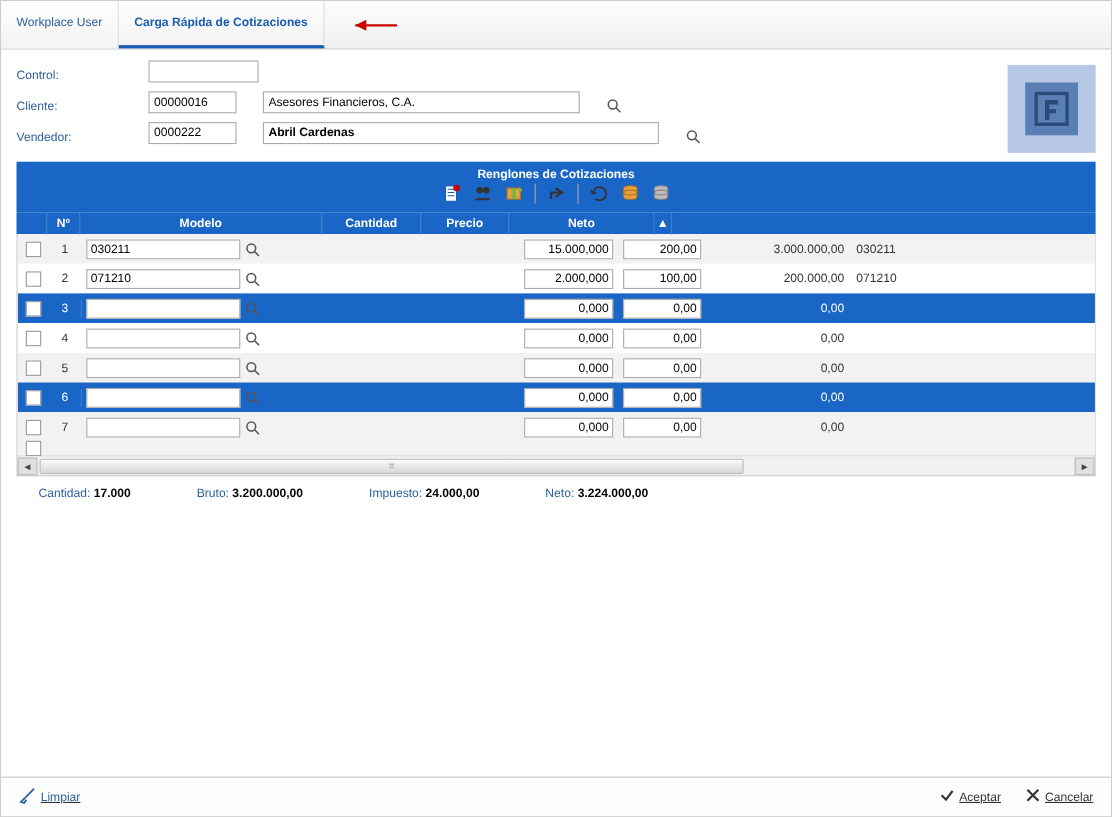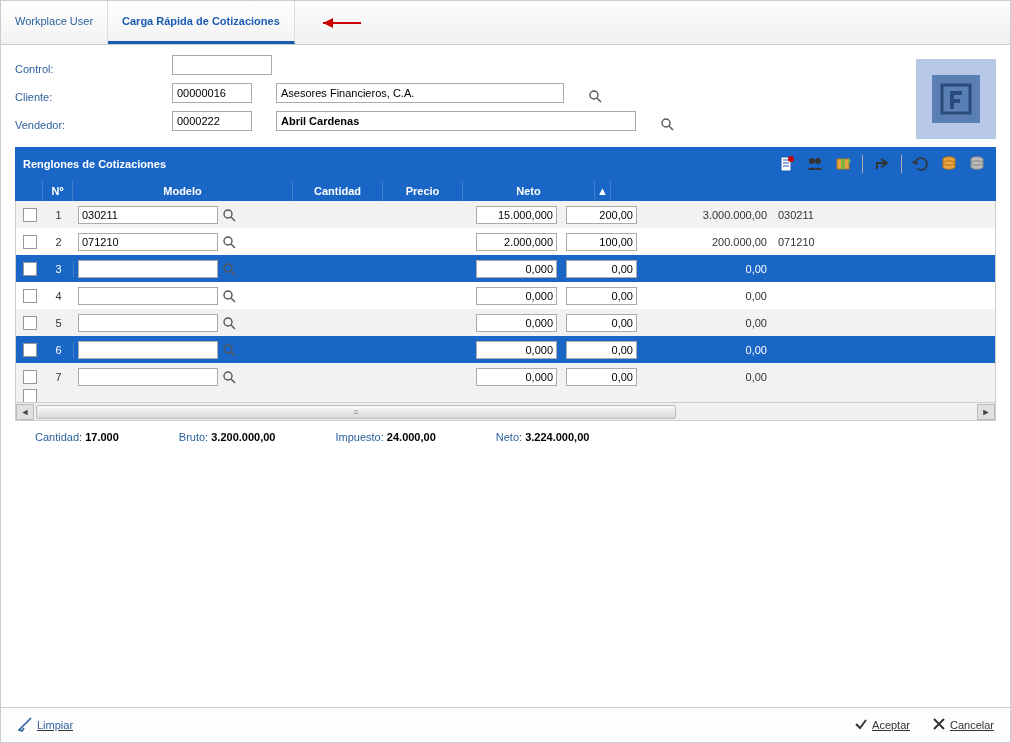--- a/index.html
+++ b/index.html
@@ -6,27 +6,27 @@
 body { font-family: Verdana, Arial, sans-serif; font-size: 11px; color: #333; background: #fff; width: 1011px; height: 743px; overflow: hidden; border: 1px solid #ccc; display: flex; flex-direction: column; }
 .tabs { display: flex; border-bottom: 1px solid #ccc; background: linear-gradient(#fdfdfd, #f0f0f0); }
 .tab { padding: 14px 14px; color: #2b5f9d; cursor: pointer; background: linear-gradient(#fff, #f3f3f3); border-right: 1px solid #ddd; }
 .tab.active { font-weight: bold; border-bottom: 3px solid #1a5cb3; color: #1a5cb3; }
 .arrow { margin-left: 16px; display: flex; align-items: center; }
 .arrow svg { display: block; }
 .form-area { padding: 10px 14px 8px; display: flex; }
 .form-left { flex: 1; }
 .form-row { display: flex; align-items: flex-end; margin-bottom: 8px; gap: 20px; }
 .form-label { color: #2b5f9d; width: 100px; }
-.form-input { border: 1px solid #aaa; height: 20px; padding: 2px 4px; font-size: 11px; font-family: inherit; margin-left: 37px; }
+.form-input { border: 1px solid #aaa; height: 20px; padding: 2px 4px; font-size: 11px; font-family: inherit; }
 .lookup-icon { margin-left: 4px; color: #666; cursor: pointer; }
 .logo-box { width: 80px; height: 80px; background: #b6c8e6; display: flex; align-items: center; justify-content: center; margin-left: 40px; margin-top: 4px; }
 .logo-inner { width: 48px; height: 48px; background: #5a7fb5; display: flex; align-items: center; justify-content: center; }
 .logo-inner svg { display: block; }
 .grid-section { padding: 0 14px; }
-.grid-title { background: #1a66c6; color: #fff; font-weight: bold; padding: 6px 8px; display: flex; align-items: center; justify-content: space-between; }
+.grid-title { background: #1a66c6; color: #fff; font-weight: bold; padding: 6px 8px; display: flex; align-items: center; justify-content: space-between; flex-direction: column; }
 .grid-toolbar { display: flex; gap: 6px; align-items: center; }
 .grid-toolbar .tb-icon { width: 22px; height: 22px; display: flex; align-items: center; justify-content: center; cursor: pointer; }
 .grid-header { display: flex; background: #1a66c6; color: #fff; font-weight: bold; }
 .gh-cell { border-right: 1px solid #4280cc; padding: 4px 2px; text-align: center; font-size: 11px; }
 .grid-body { max-height: 210px; overflow-y: auto; border: 1px solid #ccc; border-top: none; }
 .grid-row { display: flex; align-items: center; height: 27px; }
 .grid-row.even { background: #f2f2f2; }
 .grid-row.odd { background: #fff; }
 .grid-row.selected { background: #1a66c6; color: #fff; }
 .grid-row.selected .cell-num { background: #1a66c6; color: #fff; border-color: #4280cc; }

